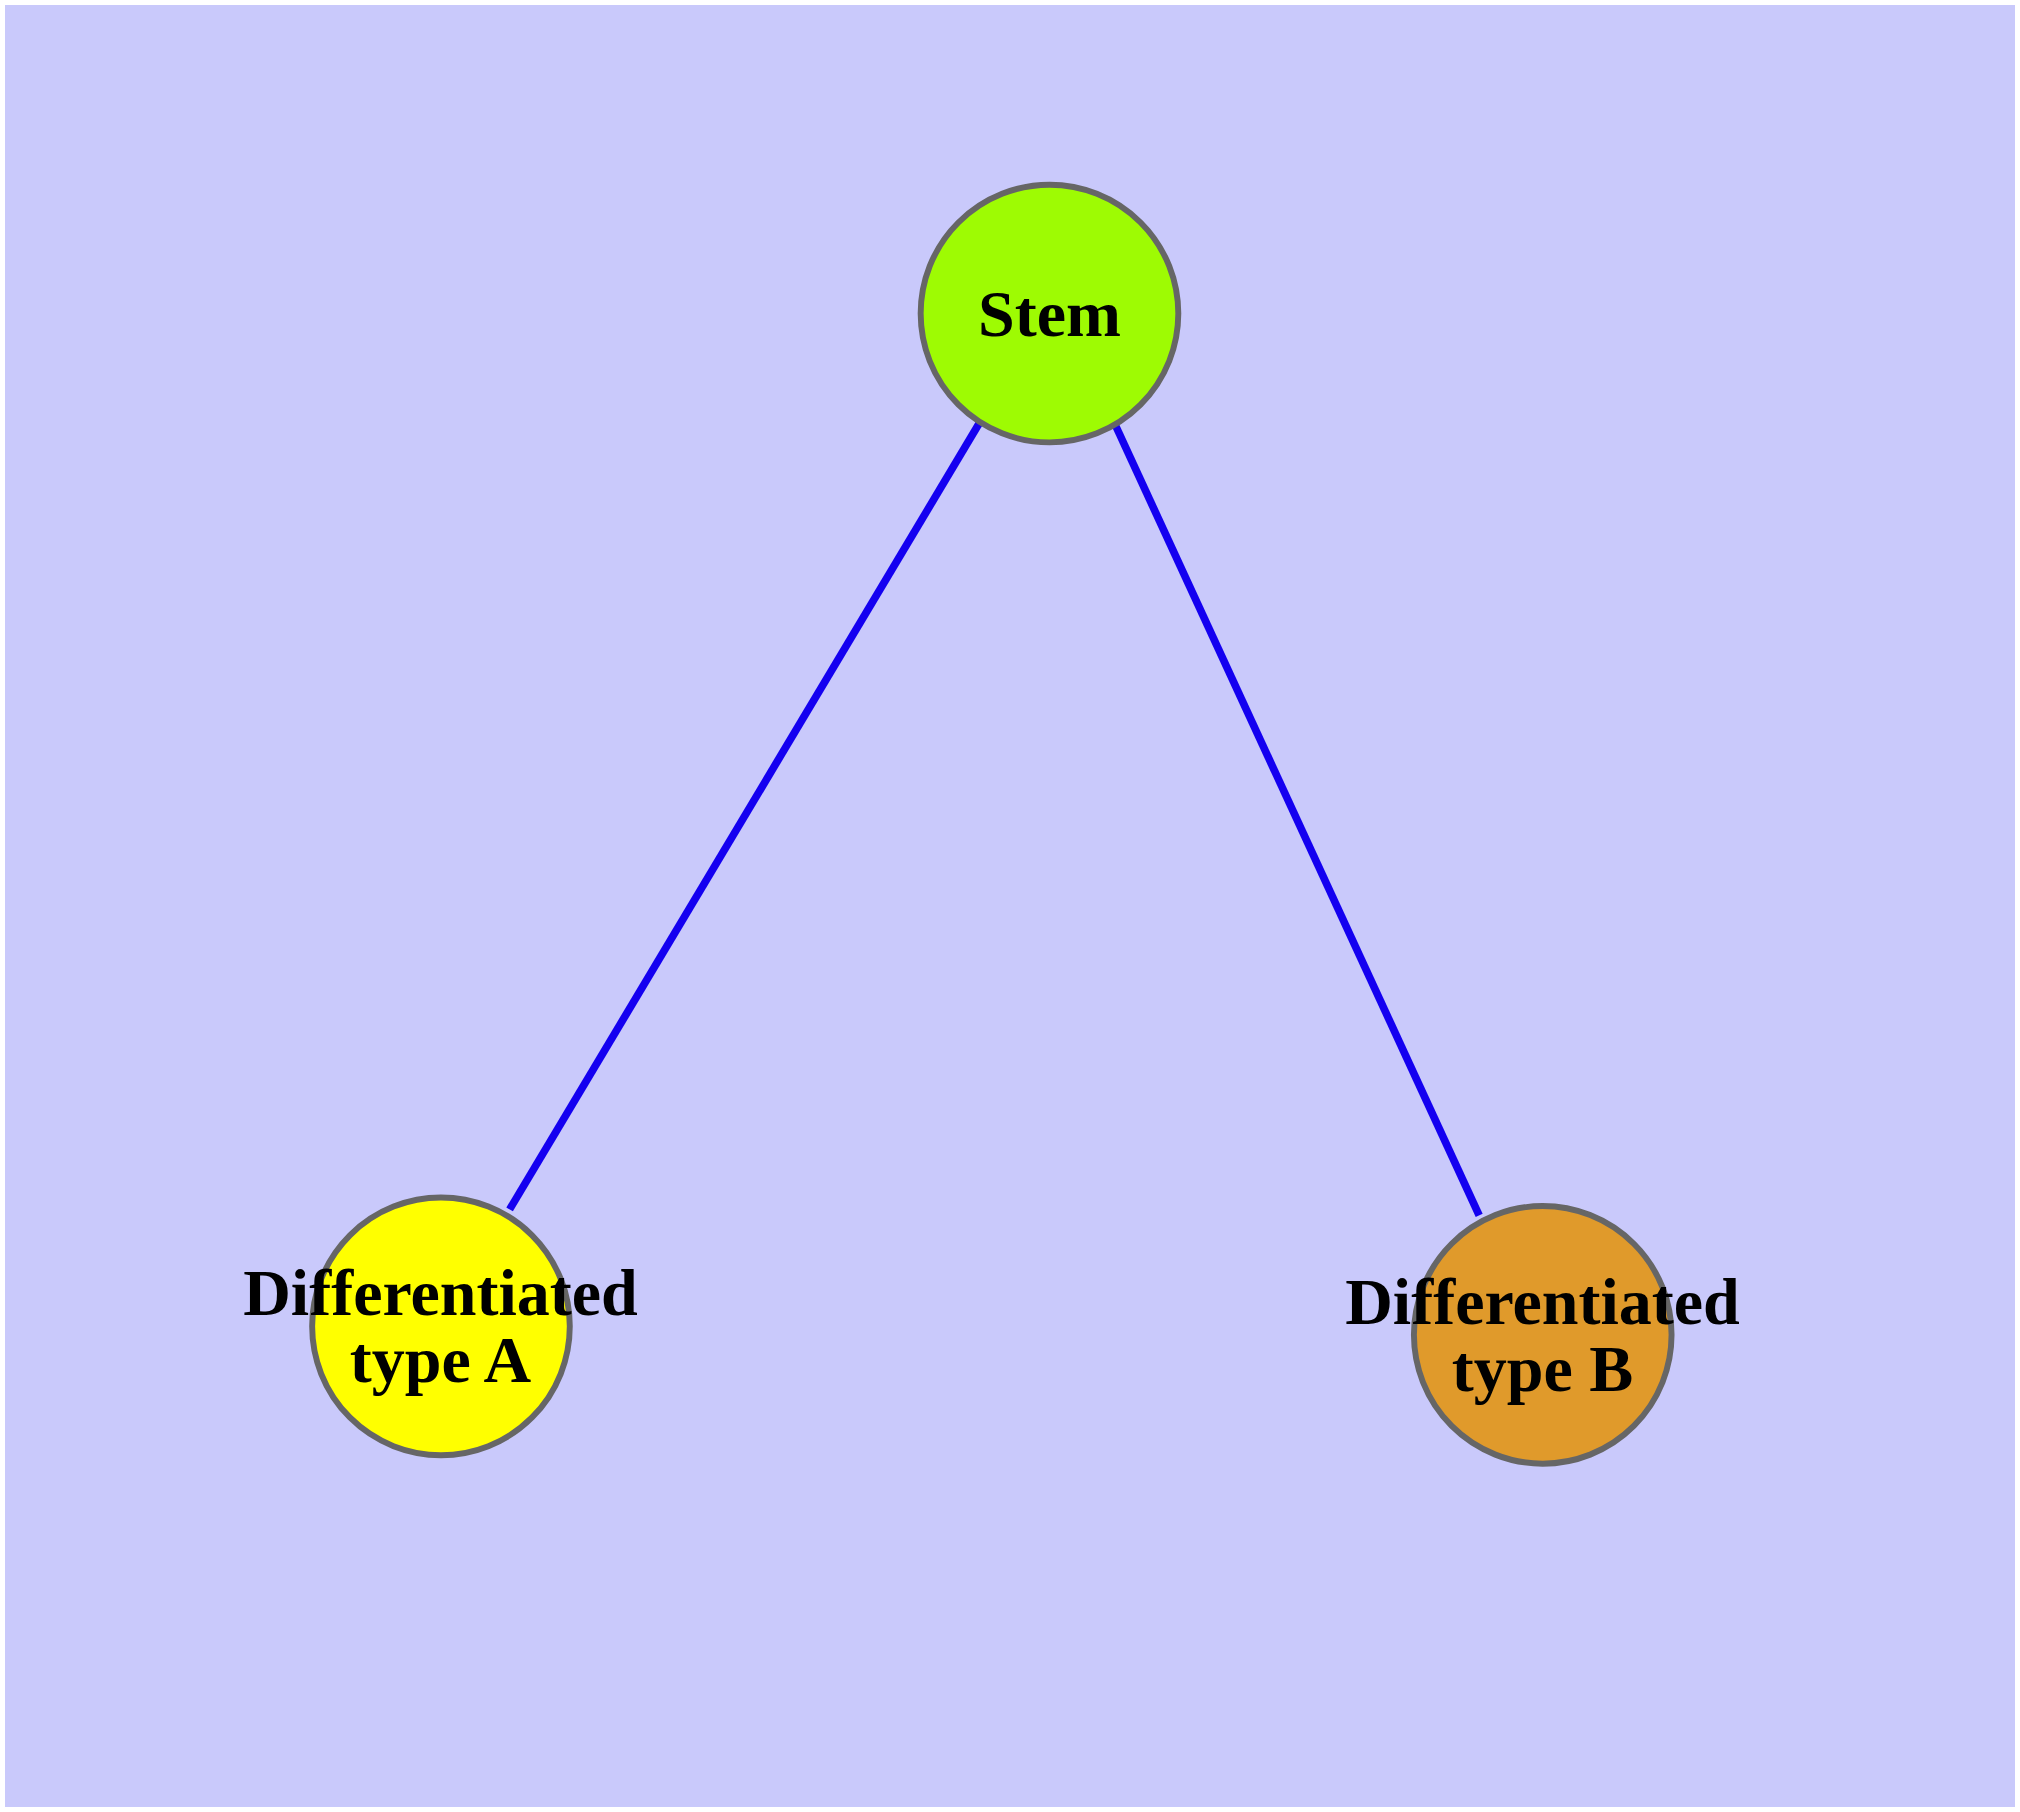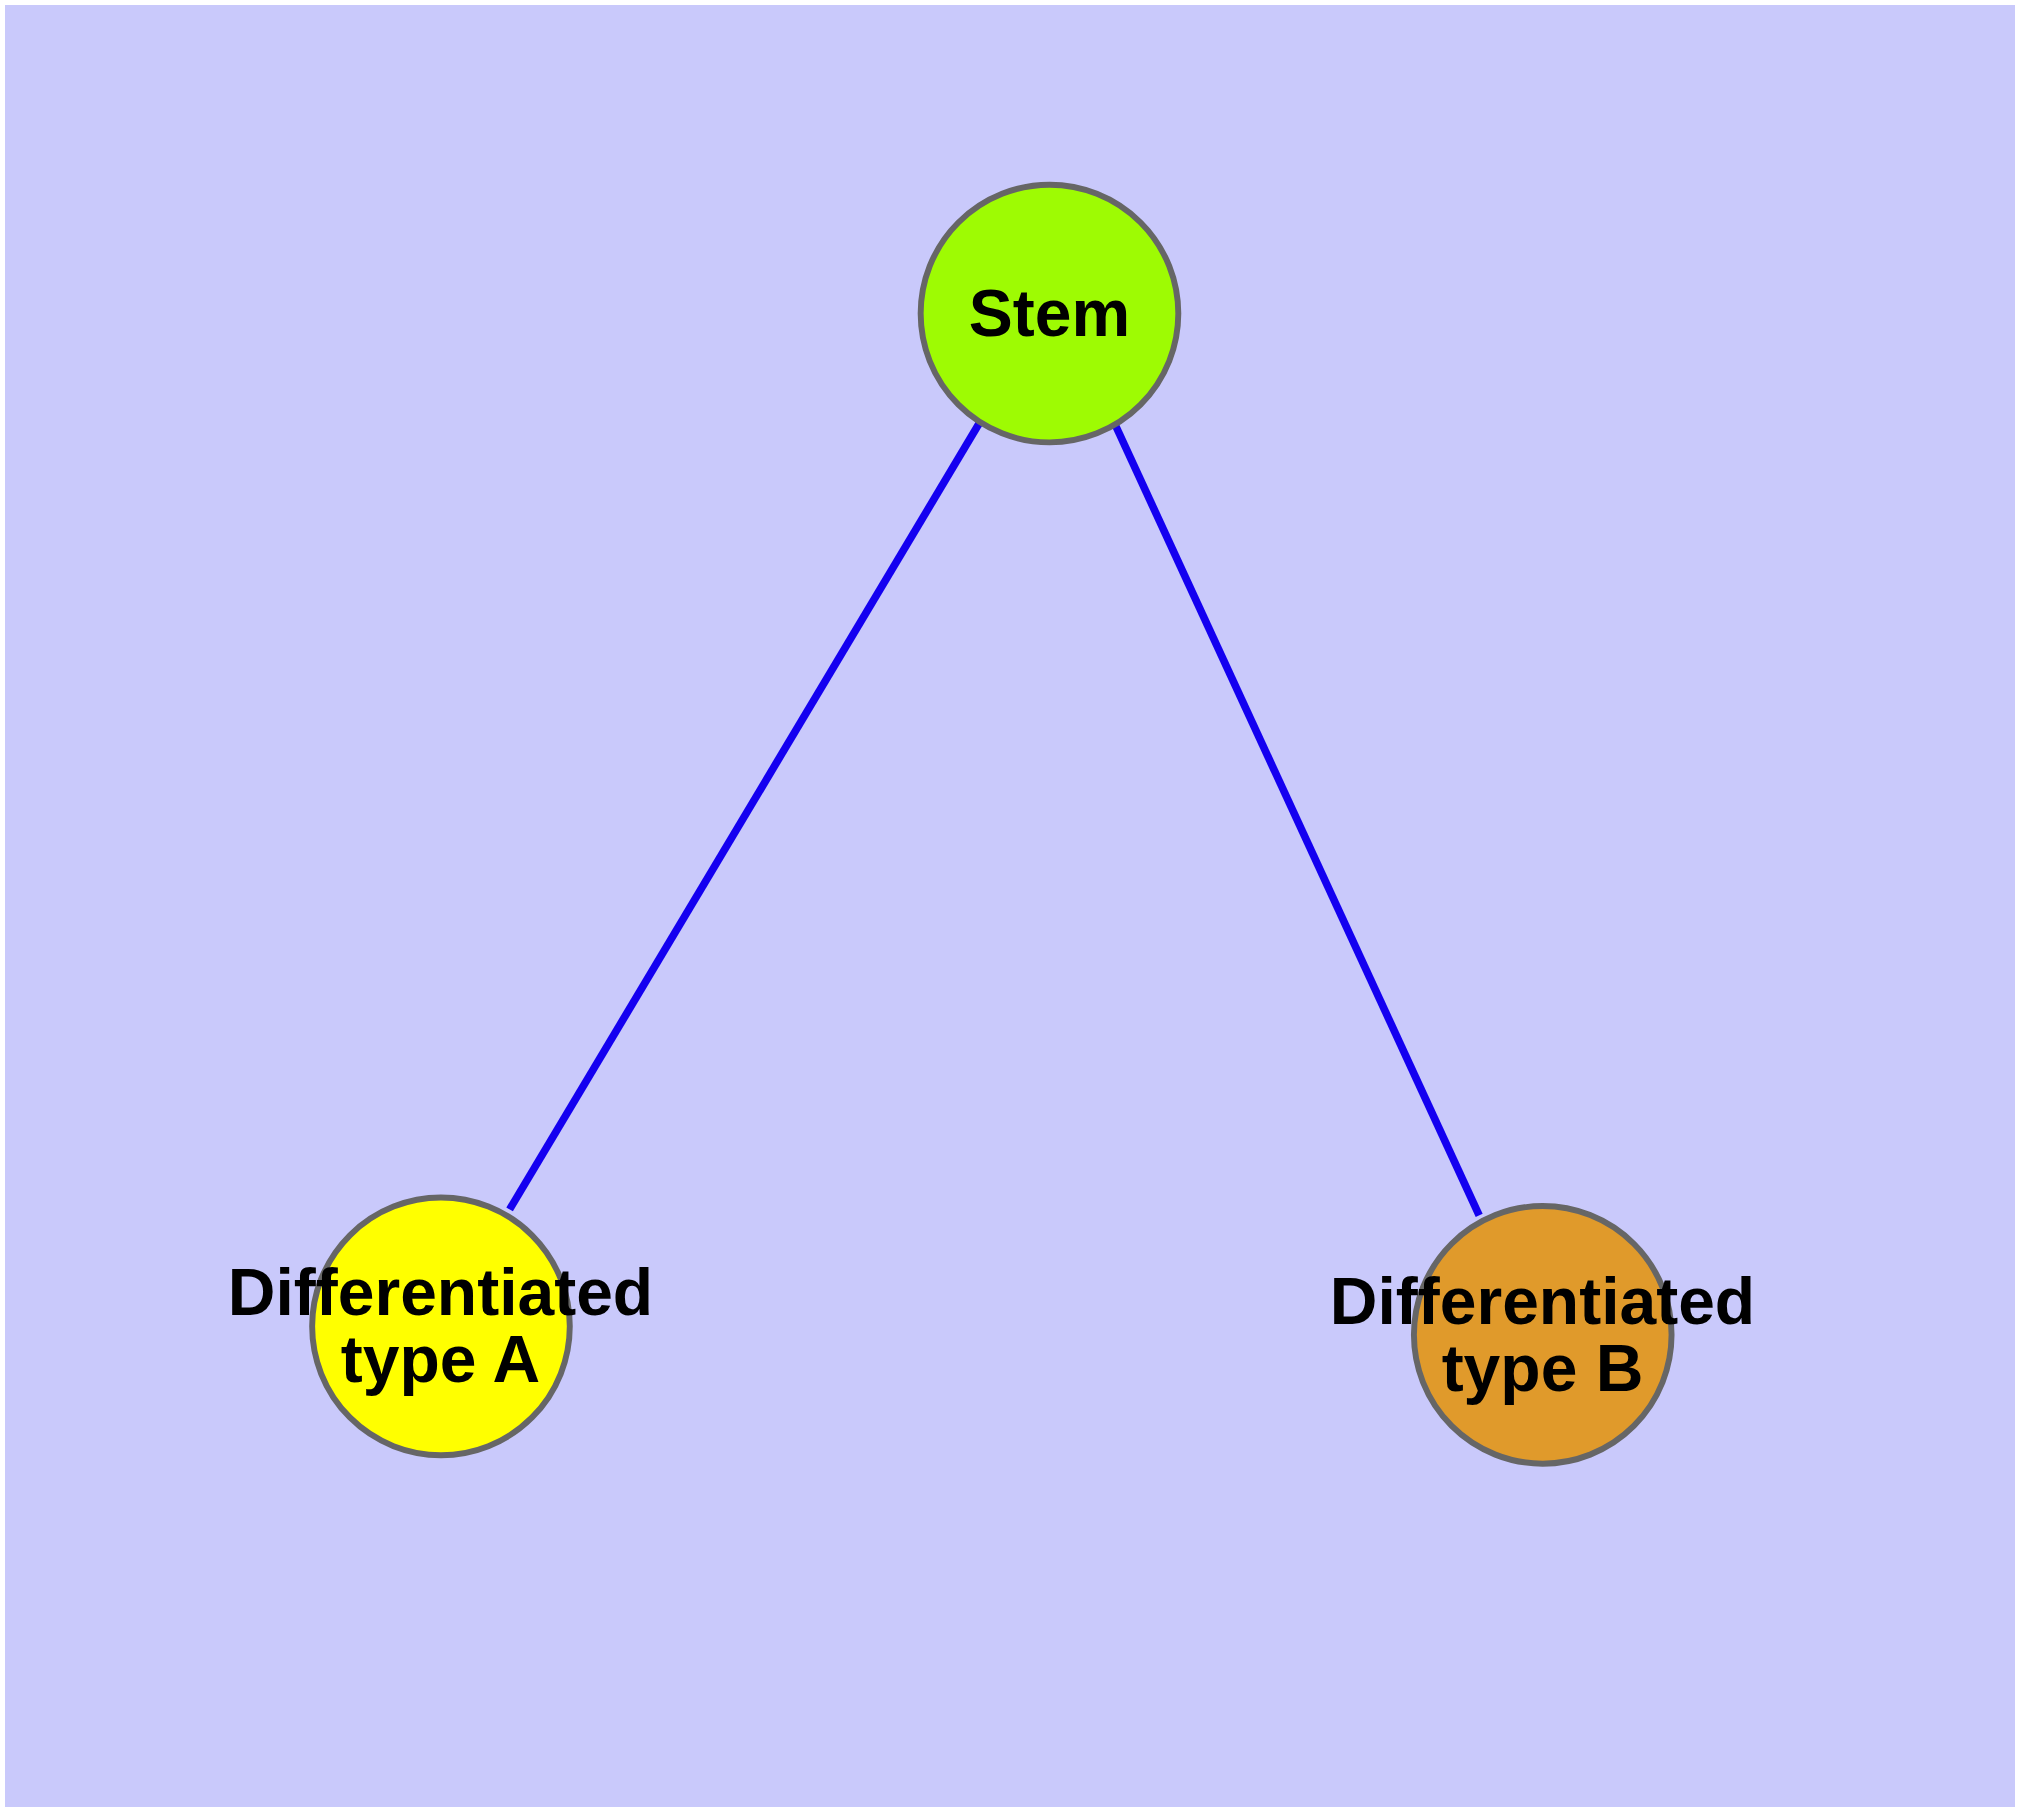--- a/index.html
+++ b/index.html
@@ -7,21 +7,21 @@
     margin: 0;
     padding: 0;
     background: #ffffff;
   }
   #stage {
     position: relative;
     width: 2021px;
     height: 1812px;
     background: #ffffff;
     overflow: hidden;
-    font-family: Liberation Sans, sans-serif;
+    font-family: Liberation Serif, serif;
   }
   #canvas-bg {
     position: absolute;
     left: 5.1px;
     top: 5.1px;
     width: 2010px;
     height: 1802px;
     background: #c9c9fb;
   }
   #graph-svg {

